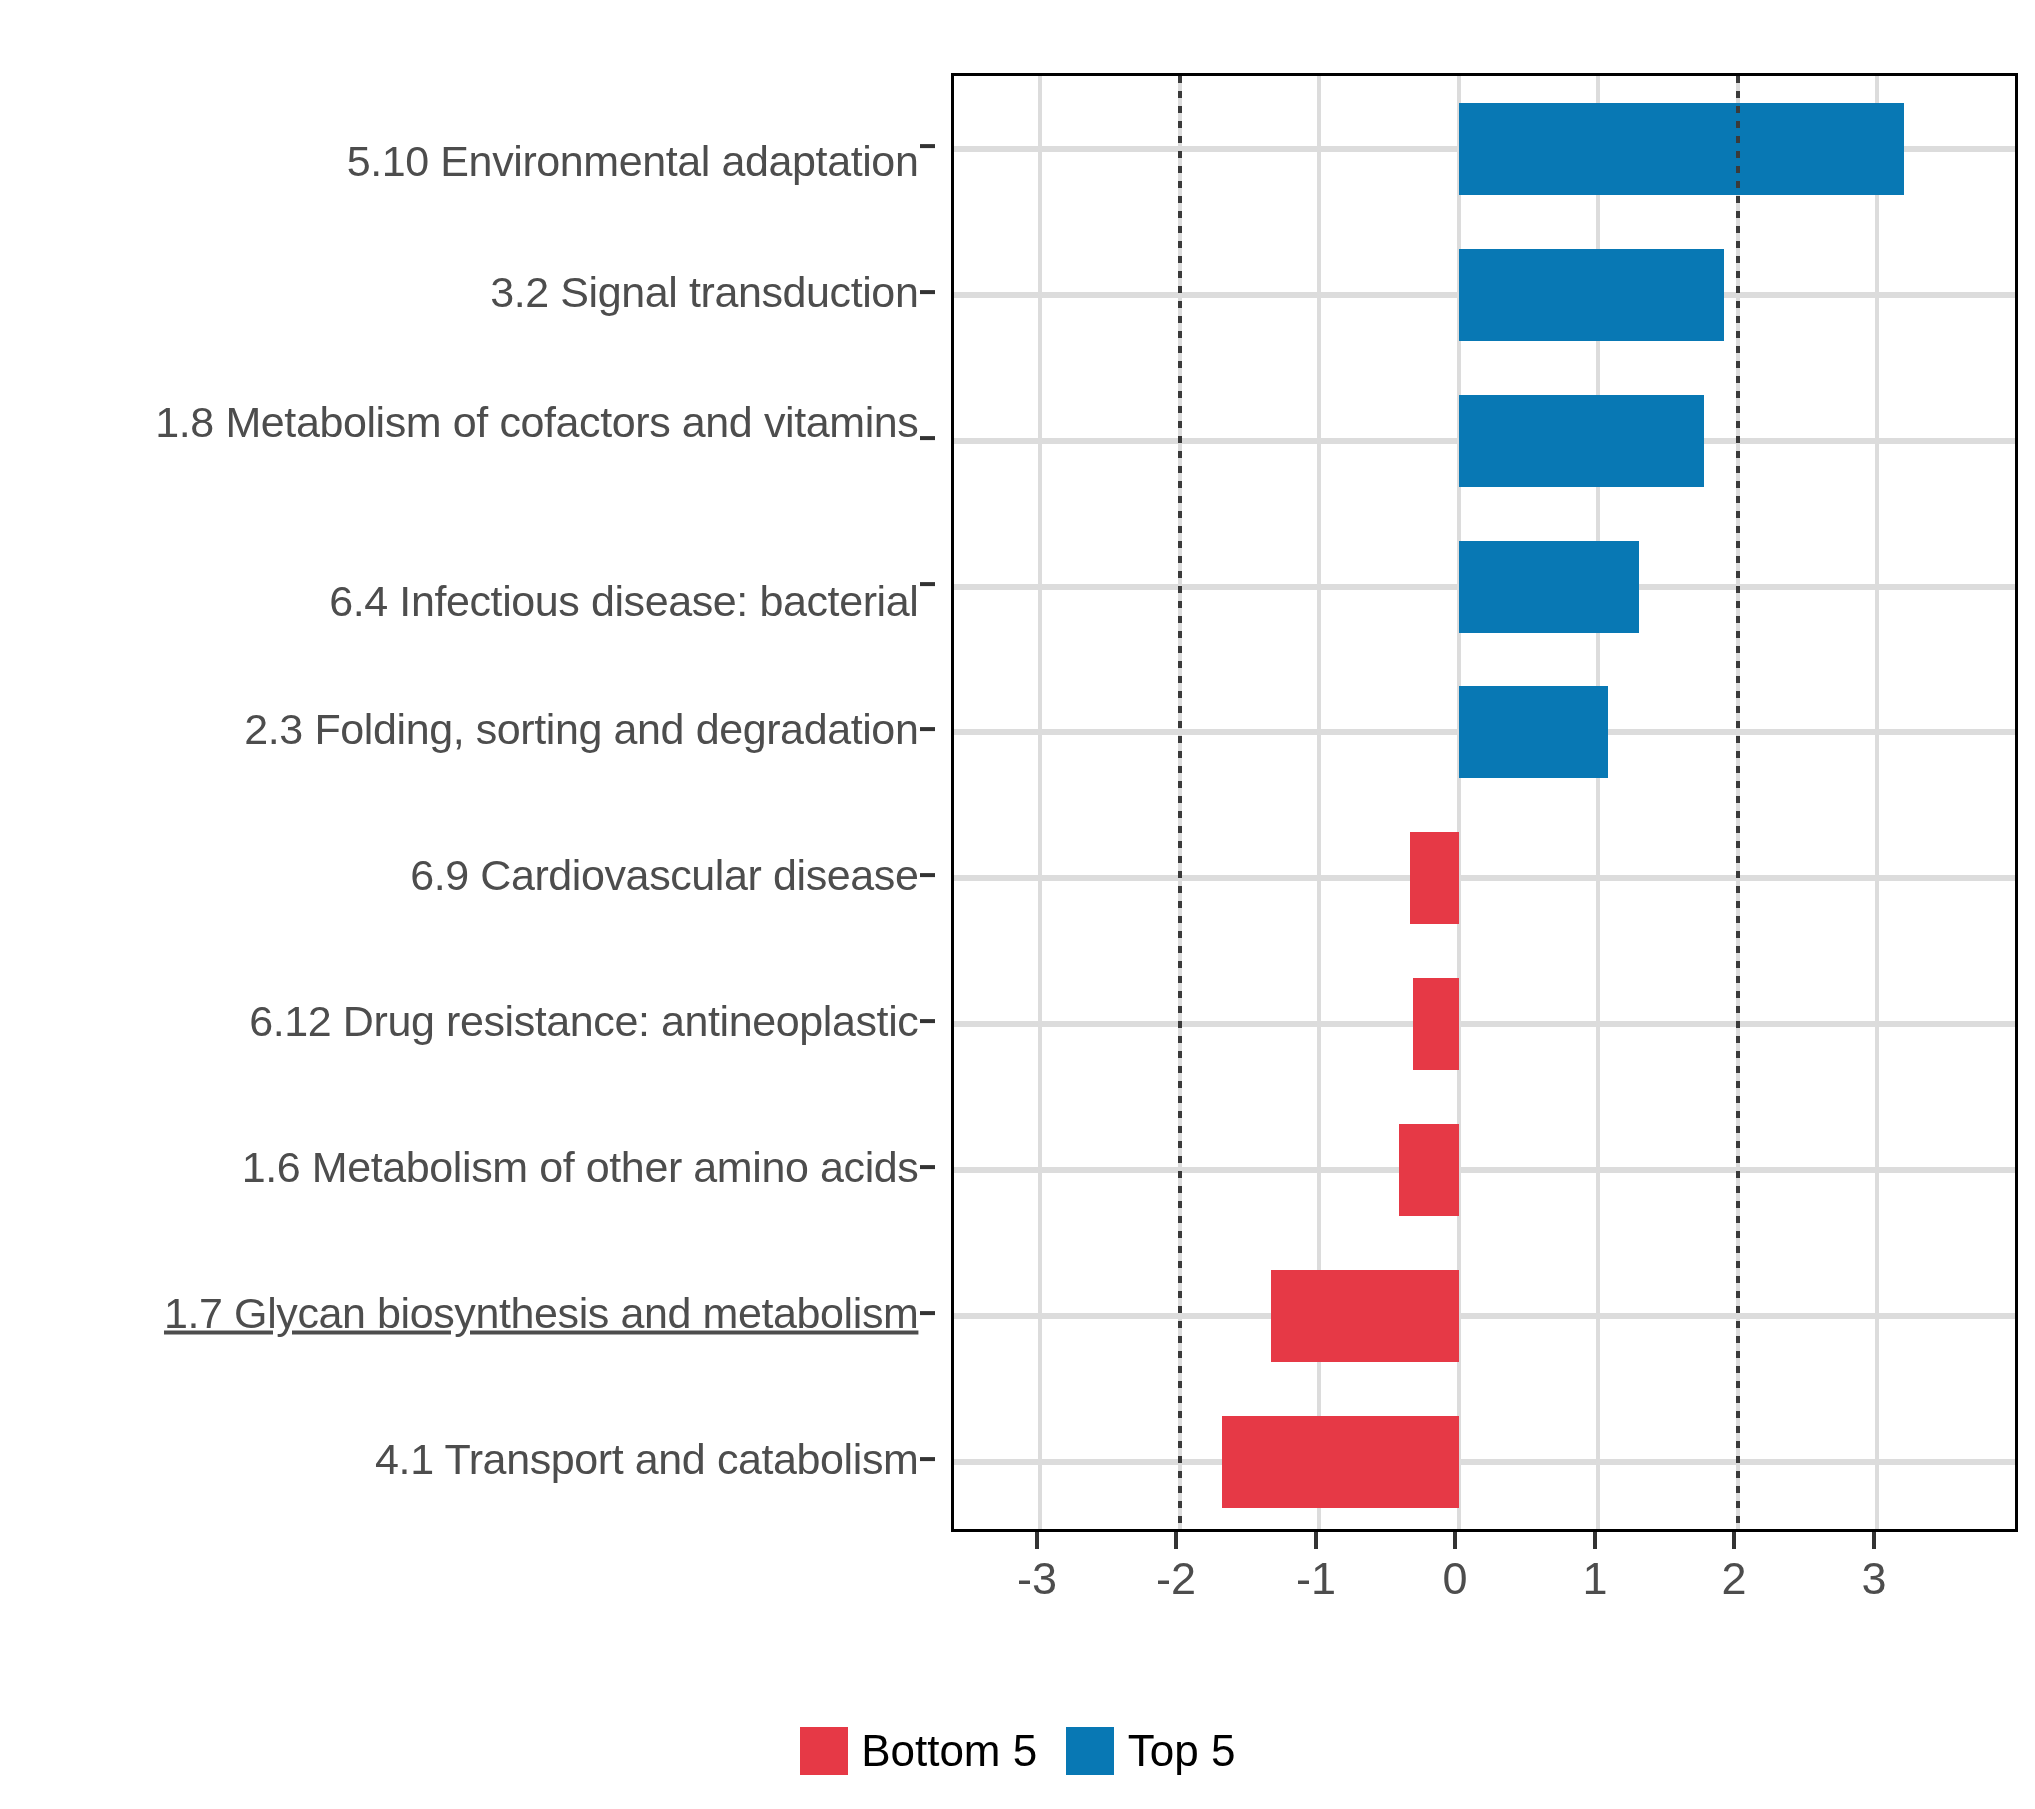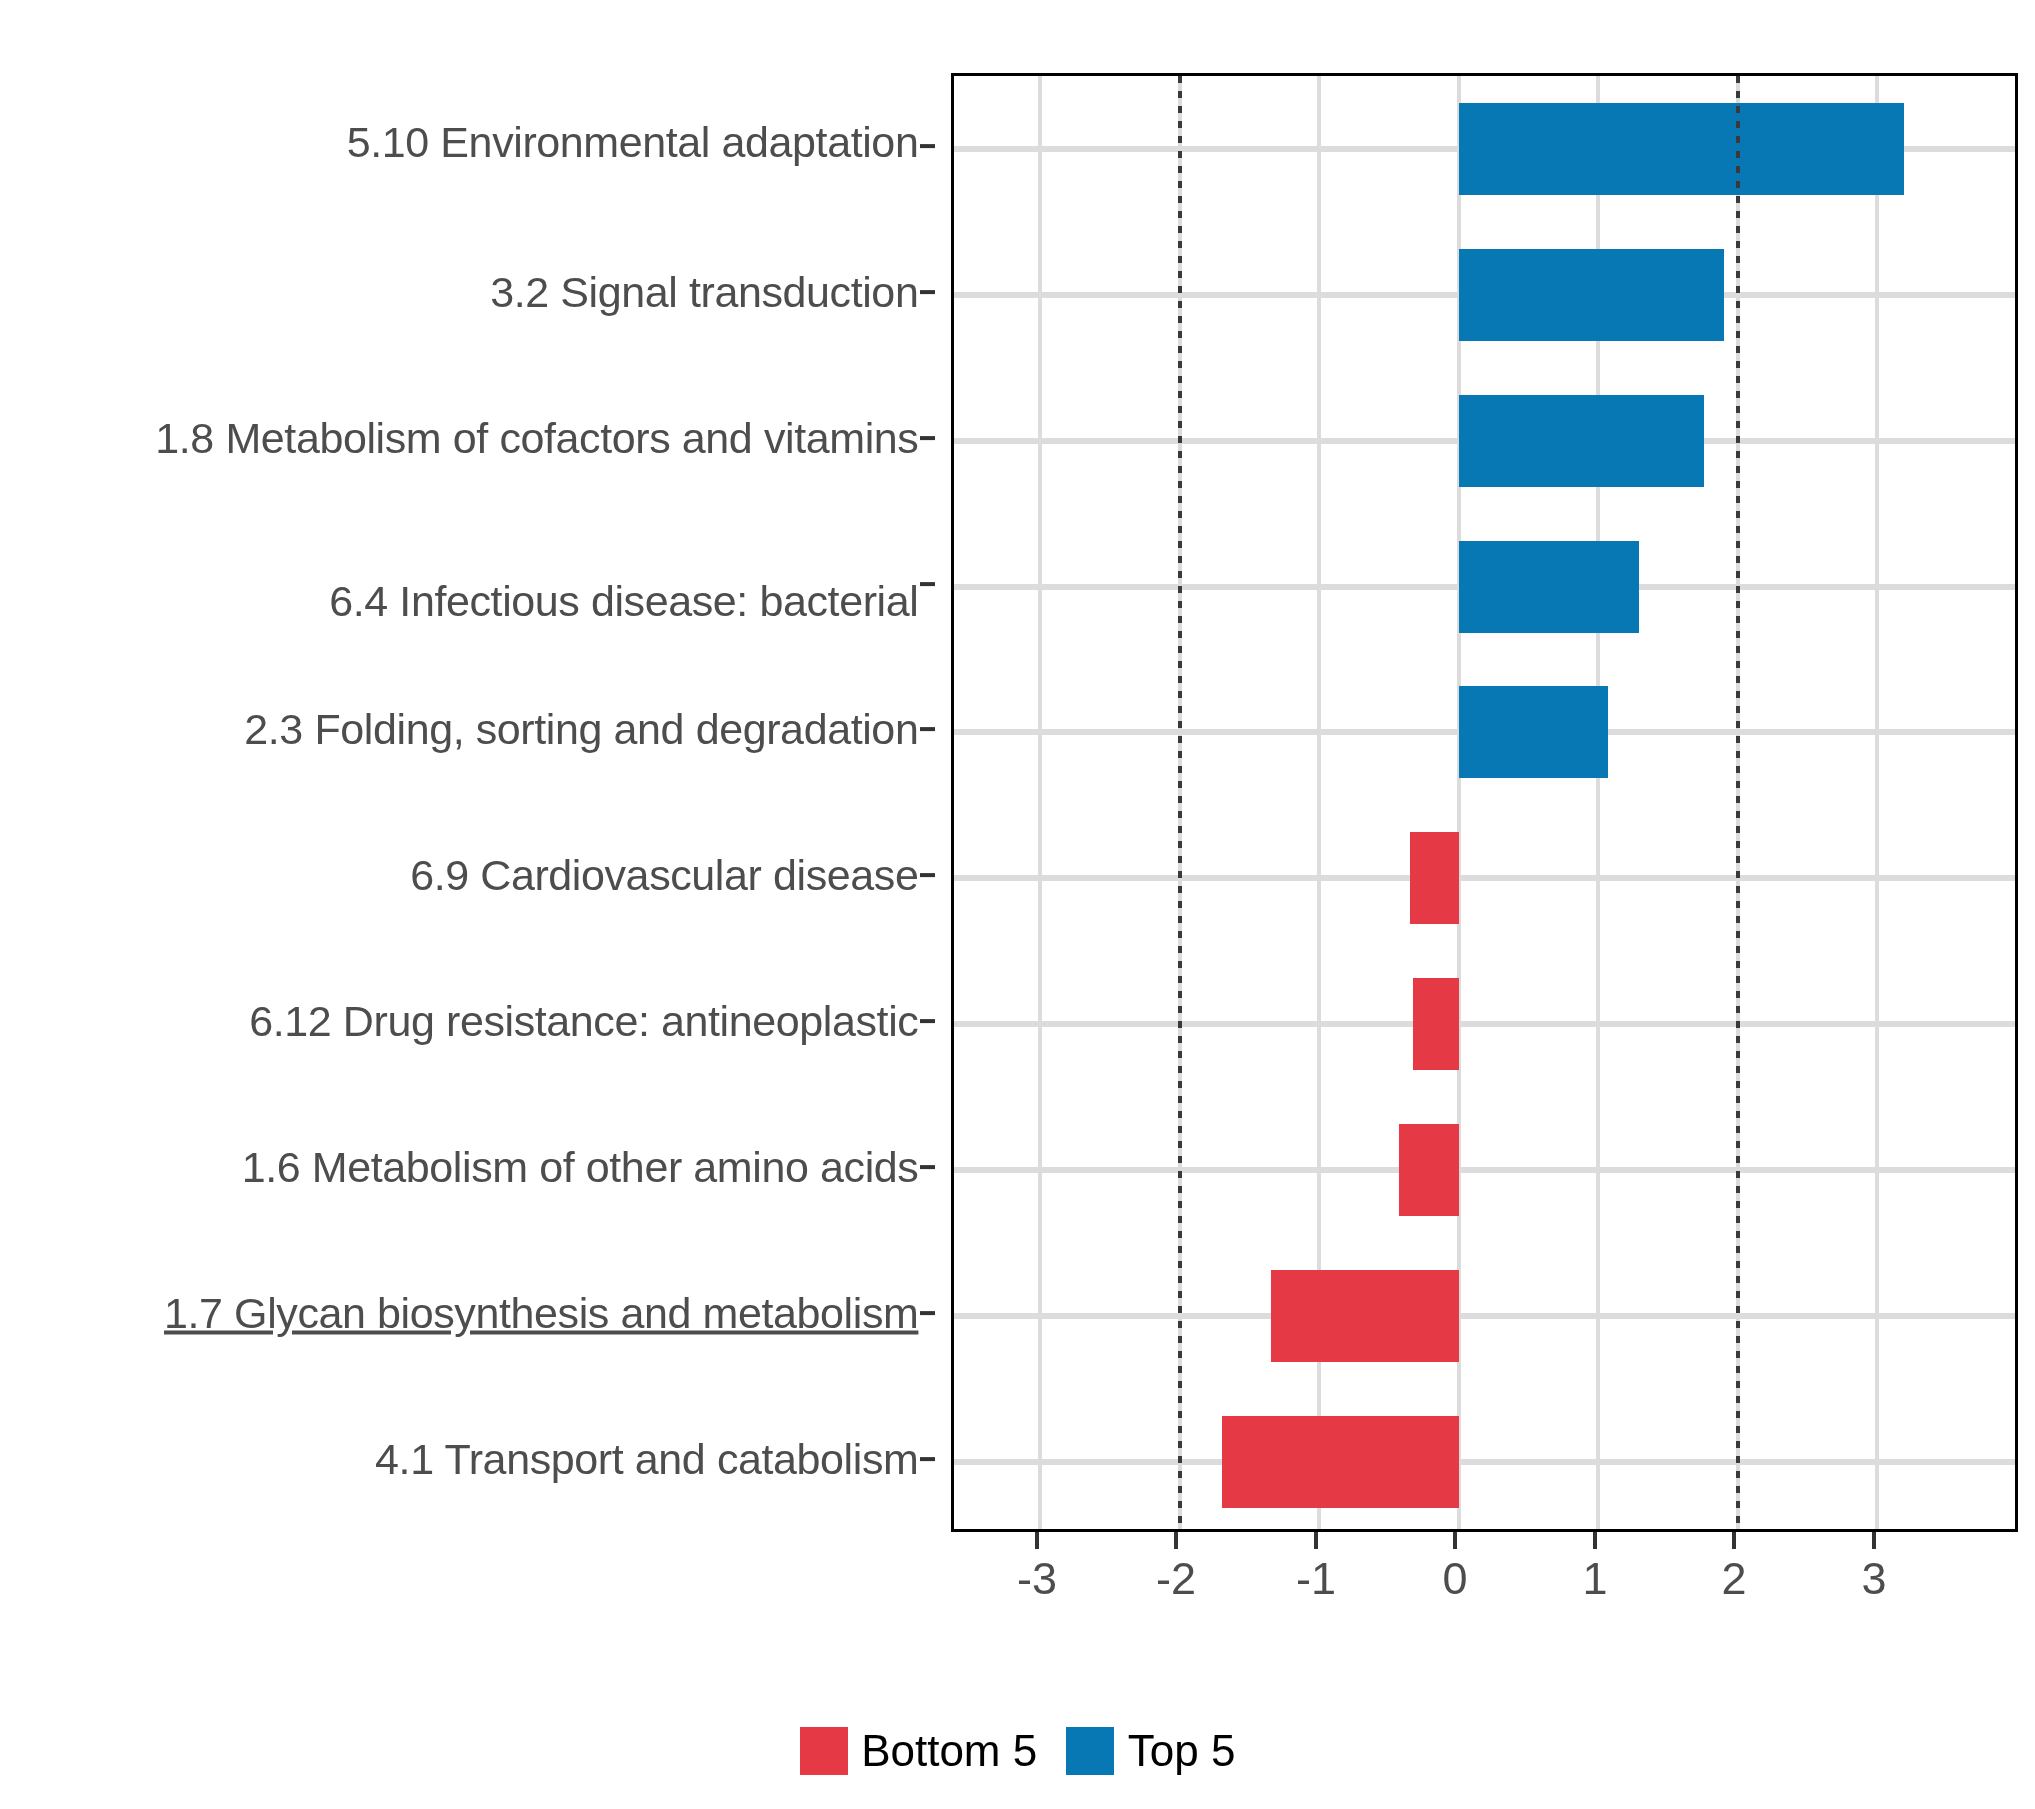--- a/index.html
+++ b/index.html
@@ -150,25 +150,25 @@
     color: #000000;
     white-space: nowrap;
   }
 </style>
 </head>
 <body>
 
 <div id="root">
 
   <div class="ylabels">
-      <div class="ylabel" style="top: 69px; text-align: right;">5.10 Environmental adaptation</div>
+      <div class="ylabel" style="top: 88px; text-align: right;">5.10 Environmental adaptation</div>
       <div class="ytick" style="top: 73px;"></div>
       <div class="ylabel" style="top: 219px;">3.2 Signal transduction</div>
       <div class="ytick" style="top: 219px;"></div>
-      <div class="ylabel" style="top: 365px;">1.8 Metabolism of cofactors and vitamins</div>
+      <div class="ylabel" style="top: 349px;">1.8 Metabolism of cofactors and vitamins</div>
       <div class="ytick" style="top: 365px;"></div>
       <div class="ylabel" style="top: 511px; margin-top: 17px;">6.4 Infectious disease: bacterial</div>
       <div class="ytick" style="top: 511px;"></div>
       <div class="ylabel" style="top: 656px;">2.3 Folding, sorting and degradation</div>
       <div class="ytick" style="top: 656px;"></div>
       <div class="ylabel" style="top: 802px;">6.9 Cardiovascular disease</div>
       <div class="ytick" style="top: 802px;"></div>
       <div class="ylabel" style="top: 948px;">6.12 Drug resistance: antineoplastic</div>
       <div class="ytick" style="top: 948px;"></div>
       <div class="ylabel" style="top: 1094px;">1.6 Metabolism of other amino acids</div>

